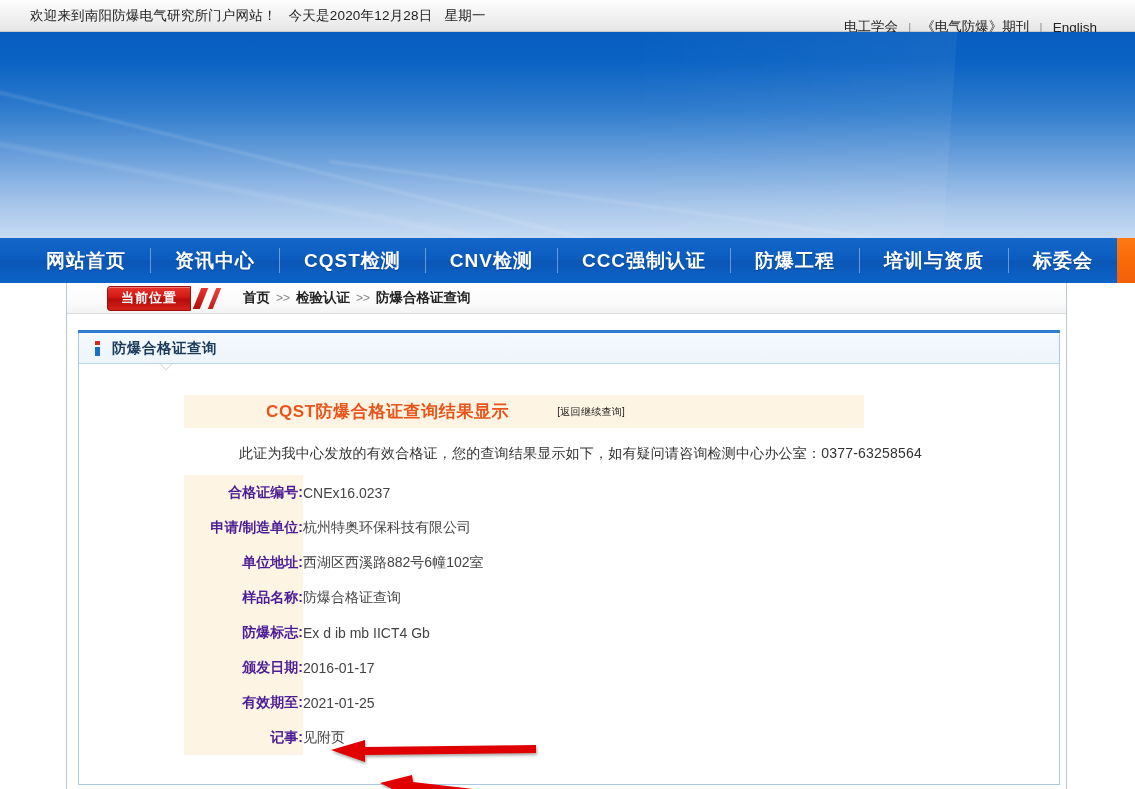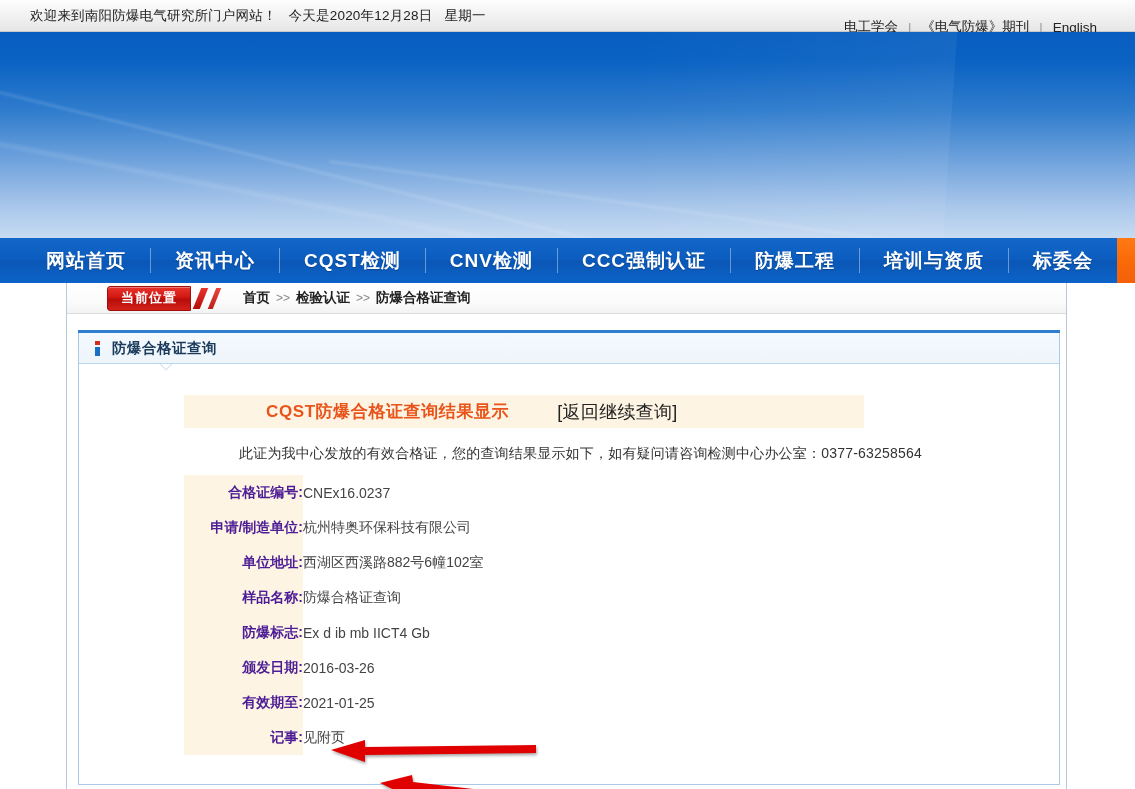--- a/index.html
+++ b/index.html
@@ -142,21 +142,21 @@
   .result { position: relative; padding-top: 31px; }
   .result-title-bar {
     margin-left: 105px; width: 680px; height: 33px;
     background: #fdf4e3;
     display: flex; align-items: center;
   }
   .result-title {
     margin-left: 82px; color: #e8541a; font-size: 17px; font-weight: 700;
     letter-spacing: .6px;
   }
-  .result-back { margin-left: 48px; color: #222; font-size: 18px; letter-spacing: .3px; cursor: pointer; }
+  .result-back { margin-left: 48px; color: #222; font-size: 10px; letter-spacing: .3px; cursor: pointer; }
   .result-desc {
     margin-left: 160px; margin-top: 17px; font-size: 14px; color: #333;
     letter-spacing: .2px;
   }
 
   table.kv { margin-left: 105px; margin-top: 12px; border-collapse: collapse; }
   table.kv td { padding: 0; vertical-align: middle; }
   td.k {
     background: #fdf4e3; width: 119px; height: 35px;
     text-align: right; padding-right: 5px;
@@ -270,21 +270,21 @@
           <tr>
             <td class="k">样品名称:</td>
             <td class="v">防爆合格证查询</td>
           </tr>
           <tr>
             <td class="k">防爆标志:</td>
             <td class="v">Ex d ib mb IICT4 Gb</td>
           </tr>
           <tr>
             <td class="k">颁发日期:</td>
-            <td class="v">2016-03-26</td>
+            <td class="v">2016-01-17</td>
           </tr>
           <tr>
             <td class="k">有效期至:</td>
             <td class="v">2021-01-25</td>
           </tr>
           <tr>
             <td class="k">记事:</td>
             <td class="v">见附页</td>
           </tr>
         </tbody>

